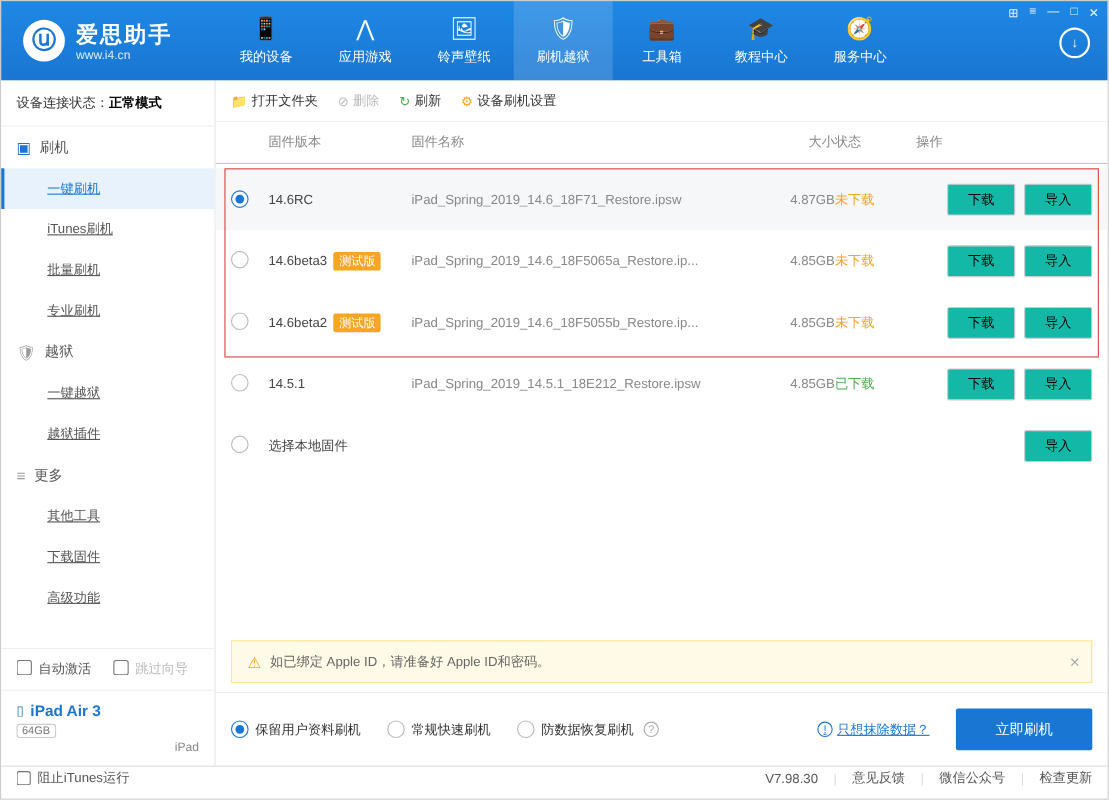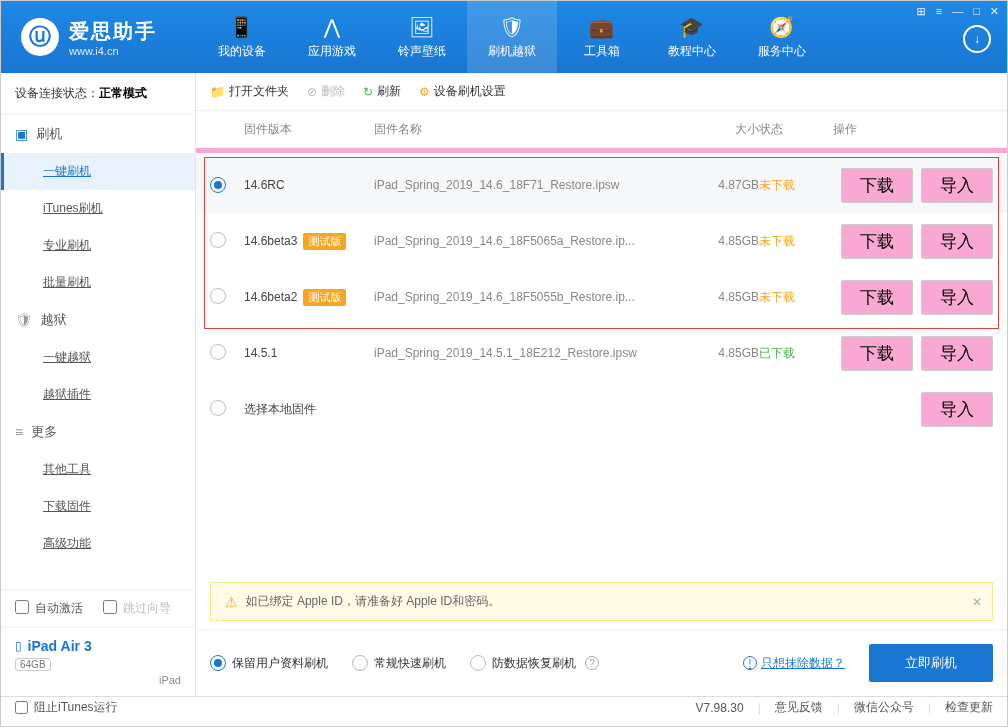--- a/index.html
+++ b/index.html
@@ -35,41 +35,41 @@
 .device-name { color: #1976d2; font-size: 14px; font-weight: bold; }
 .device-cap { display: inline-block; border: 1px solid #ccc; border-radius: 3px; font-size: 10px; padding: 0 4px; margin-top: 4px; color: #777; }
 .device-type { font-size: 11px; color: #888; margin-top: 3px; text-align: right; }
 .main-panel { flex: 1; display: flex; flex-direction: column; }
 .toolbar { padding: 10px 14px; border-bottom: 1px solid #eee; display: flex; align-items: center; gap: 18px; font-size: 12px; }
 .tb-item { display: flex; align-items: center; gap: 4px; cursor: pointer; }
 .tb-folder { color: #f5a623; }
 .tb-del { color: #bbb; }
 .tb-refresh { color: #4caf50; }
 .tb-gear { color: #f5a623; }
-.table-head { display: flex; padding: 10px 14px; border-bottom: 5px solid #f9a8d4; font-size: 12px; color: #888; }
+.table-head { display: flex; padding: 10px 14px; border-bottom: 1px solid #f9a8d4; font-size: 12px; color: #888; }
 .col-radio { width: 34px; }
 .col-ver { width: 130px; }
 .col-name { flex: 1; }
 .col-size { width: 76px; text-align: right; }
 .col-status { width: 74px; }
 .col-action { width: 160px; }
 .table-body { flex: 1; position: relative; padding-top: 4px; }
 .highlight-box { position: absolute; left: 8px; right: 8px; top: 4px; height: 172px; border: 1px solid #e04040; pointer-events: none; }
 .row { display: flex; align-items: center; padding: 0 14px; height: 56px; font-size: 12px; }
 .row.selected { background: #f5f7f9; }
 .radio { width: 16px; height: 16px; border: 1px solid #bbb; border-radius: 50%; display: inline-flex; align-items: center; justify-content: center; }
 .radio.checked { border-color: #1976d2; }
 .radio.checked::after { content: ""; width: 8px; height: 8px; background: #1976d2; border-radius: 50%; }
 .ver-txt { font-weight: 500; color: #444; }
 .badge { display: inline-block; background: #f5a623; color: #fff; font-size: 11px; border-radius: 2px; padding: 1px 5px; margin-left: 6px; }
 .fw-name { color: #888; overflow: hidden; text-overflow: ellipsis; white-space: nowrap; padding-right: 20px; }
 .size-txt { color: #888; }
 .status-undl { color: #f5a623; }
 .status-dl { color: #4caf50; }
-.btn-small { border: 1px solid #ccc; background: #f9a8d4; padding: 5px 18px; font-size: 17px; cursor: pointer; border-radius: 2px; margin-left: 8px; }
+.btn-small { border: 1px solid #ccc; background: #14b8a6; padding: 5px 18px; font-size: 12px; cursor: pointer; border-radius: 2px; margin-left: 8px; }
 .notice-bar { background: #fffbe6; border: 1px solid #ffe58f; margin: 8px 14px; padding: 10px 14px; font-size: 12px; color: #666; display: flex; align-items: center; gap: 8px; position: relative; }
 .notice-bar .warn { color: #f5a623; font-size: 14px; }
 .notice-bar .close { position: absolute; right: 10px; color: #aaa; cursor: pointer; }
 .option-bar { border-top: 1px solid #eee; padding: 14px; display: flex; align-items: center; gap: 24px; font-size: 12px; }
 .radio-opt { display: flex; align-items: center; gap: 6px; cursor: pointer; }
 .helper { color: #aaa; border: 1px solid #aaa; border-radius: 50%; width: 14px; height: 14px; display: inline-flex; align-items: center; justify-content: center; font-size: 10px; margin-left: 3px; }
 .spacer { flex: 1; }
 .link-blue { color: #1976d2; text-decoration: underline; cursor: pointer; display: flex; align-items: center; gap: 4px; }
 .btn-primary { background: #1976d2; color: #fff; border: none; padding: 10px 36px; font-size: 13px; cursor: pointer; border-radius: 2px; }
 .footer { height: 22px; border-top: 1px solid #ddd; display: flex; align-items: center; padding: 0 14px; font-size: 12px; color: #555; gap: 16px; }
@@ -132,22 +132,22 @@
     <div class="device-status">
       <span>设备连接状态：</span><b>正常模式</b>
     </div>
     <div class="side-list">
         <div class="side-group">
           <span class="gicon">▣</span>
           <span>刷机</span>
         </div>
         <div class="side-item active">一键刷机</div>
         <div class="side-item">iTunes刷机</div>
+        <div class="side-item">批量刷机</div>
         <div class="side-item">专业刷机</div>
-        <div class="side-item">批量刷机</div>
         <div class="side-group gray">
           <span class="gicon">🛡</span>
           <span>越狱</span>
         </div>
         <div class="side-item">一键越狱</div>
         <div class="side-item">越狱插件</div>
         <div class="side-group gray">
           <span class="gicon">≡</span>
           <span>更多</span>
         </div>

